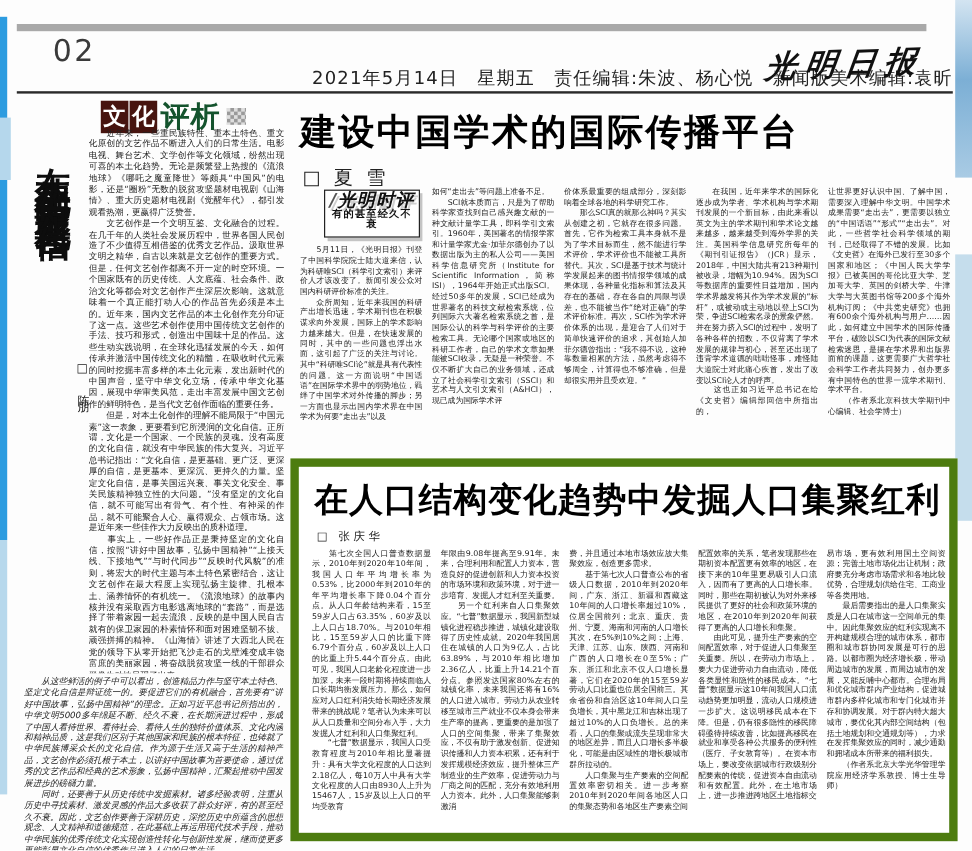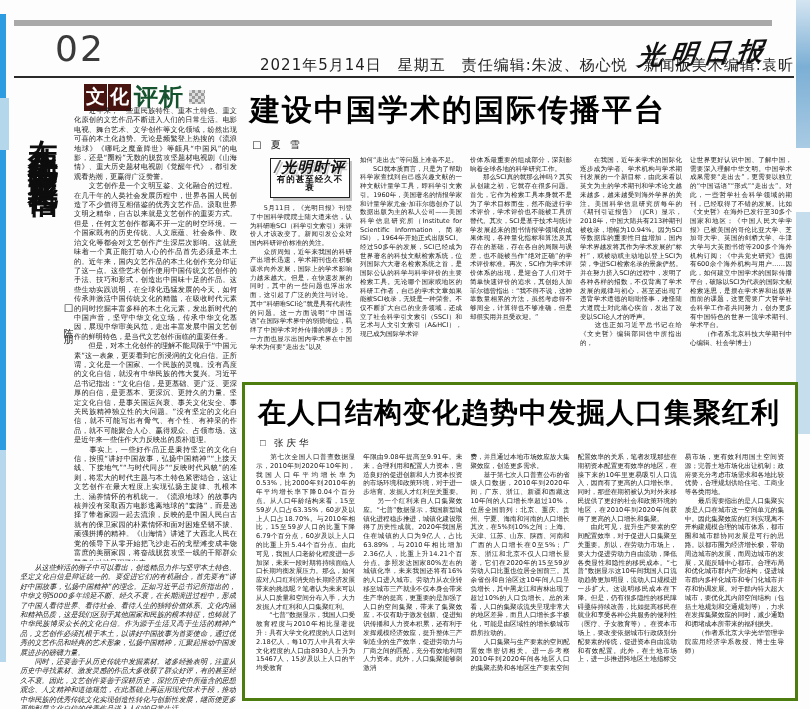--- a/index.html
+++ b/index.html
@@ -9,21 +9,21 @@
   .edge{position:absolute;}
   .edge-left-top{left:0;top:14px;width:6px;height:436px;background:#2d9ce0;}
   .edge-left-patch{left:0;top:98px;width:9px;height:52px;background:#b5d7ec;}
   .edge-left-bottom{left:0;top:450px;width:6px;height:212px;background:#b7d8ec;}
   .edge-right-top{right:0;top:0;width:14px;height:148px;
       background:linear-gradient(180deg,#d3e4f1 0%,#7cafd5 45%,#a9cbe4 100%);}
   .edge-right-mid{right:0;top:212px;width:14px;height:222px;background:#c5ddec;}
   
   .toprule{position:absolute;left:14px;top:20px;width:758px;height:6px;background:#a9a9a9;}
   .headrule{position:absolute;left:14px;top:76px;width:780px;height:2px;background:#2a2a2a;}
-  .pagenum{position:absolute;left:44px;top:28px;font-size:36px;color:#3a3a3a;letter-spacing:2px;margin-left:11px;}
+  .pagenum{position:absolute;left:44px;top:28px;font-size:25px;color:#3a3a3a;letter-spacing:2px;}
   .sectiontitle{position:absolute;left:118px;top:24px;font-size:40px;font-weight:bold;color:#b3b3b3;
       letter-spacing:4px;text-shadow:1px 1px 0 #d8d8d8;font-family:"DejaVu Serif",serif;}
   .dateline{position:absolute;left:260px;top:56px;font-size:15px;color:#222;letter-spacing:1px;}
   .masthead{position:absolute;left:638px;top:36px;font-size:26px;font-weight:bold;font-style:italic;
       font-family:"DejaVu Serif",serif;letter-spacing:7px;color:#111;transform:skewX(-9deg) rotate(-2deg);}
   
   .bodytext{text-align:justify;white-space:pre-line;color:#222;}
   
   .left-article{position:absolute;left:14px;top:84px;width:224px;height:625px;overflow:hidden;}
   .cult-label{position:absolute;left:70px;top:0;height:26px;display:flex;align-items:center;}
@@ -37,34 +37,34 @@
   .vauthor{position:absolute;left:47px;top:218px;writing-mode:vertical-rl;font-size:10px;
       letter-spacing:7px;color:#222;}
   .left-body-top{position:absolute;left:60px;top:22px;width:163px;height:455px;overflow:hidden;
       font-size:7.2px;line-height:9.4px;}
   .left-body-bottom{position:absolute;left:6px;top:479px;width:216px;height:146px;overflow:hidden;
       font-size:7.2px;line-height:9.4px;font-style:italic;}
   
   .top-article{position:absolute;left:244px;top:84px;width:552px;height:296px;}
   .headline{font-weight:900;color:#000;font-family:"DejaVu Serif",serif;letter-spacing:2px;}
   .top-headline{position:absolute;left:6px;top:6px;font-size:30px;text-align:right;}
-  .top-byline{position:absolute;left:8px;top:54px;font-size:10px;letter-spacing:3px;color:#222;}
+  .top-byline{position:absolute;left:8px;top:54px;font-size:16px;letter-spacing:3px;color:#222;}
   .top-cols{position:absolute;left:6px;top:72px;width:542px;height:220px;display:flex;gap:8px;}
   .tcol{flex:1;overflow:hidden;font-size:6.5px;line-height:8.7px;}
   .logo-box{border:1.5px solid #222;box-shadow:3px 3px 0 #c4c4c4;padding:4px 3px 5px;margin:2px 2px 6px 20px;
       text-align:center;background:#fff;}
   .logo-line1{font-size:15px;font-weight:900;letter-spacing:1px;color:#111;
       text-shadow:2px 2px 0 #cfcfcf;font-style:italic;}
   .logo-slash{color:#555;font-weight:bold;}
   .logo-line2{font-size:8.5px;font-weight:bold;margin-top:3px;letter-spacing:1px;color:#111;}
   
   .boxed-article{position:absolute;left:242px;top:382px;width:556px;height:319px;
-      border:3px solid #4d7c0f;box-sizing:border-box;background:#fff;}
+      border:7px solid #4d7c0f;box-sizing:border-box;background:#fff;}
   .box-headline{position:absolute;left:13px;top:9px;font-size:28px;letter-spacing:1px;}
-  .box-byline{position:absolute;left:15px;top:52px;font-size:9.5px;letter-spacing:3px;color:#222;font-family:Liberation Serif, serif;}
+  .box-byline{position:absolute;left:15px;top:52px;font-size:9.5px;letter-spacing:3px;color:#222;}
   .box-cols{position:absolute;left:11px;top:68px;width:528px;height:234px;display:flex;gap:8px;}
   .bcol{flex:1;overflow:hidden;font-size:6.6px;line-height:8.8px;}
 </style>
 </head>
 <body>
 
 <div class="canvas">
 
   <div class="edge edge-left-top"></div>
   <div class="edge edge-left-patch"></div>

